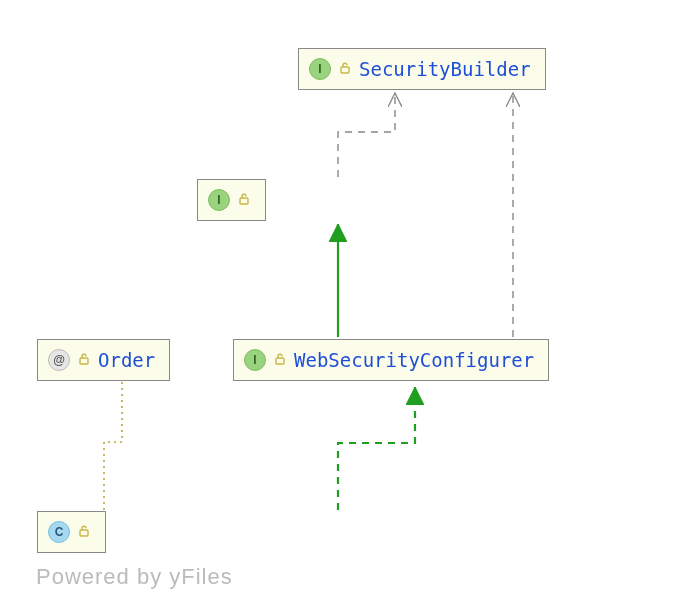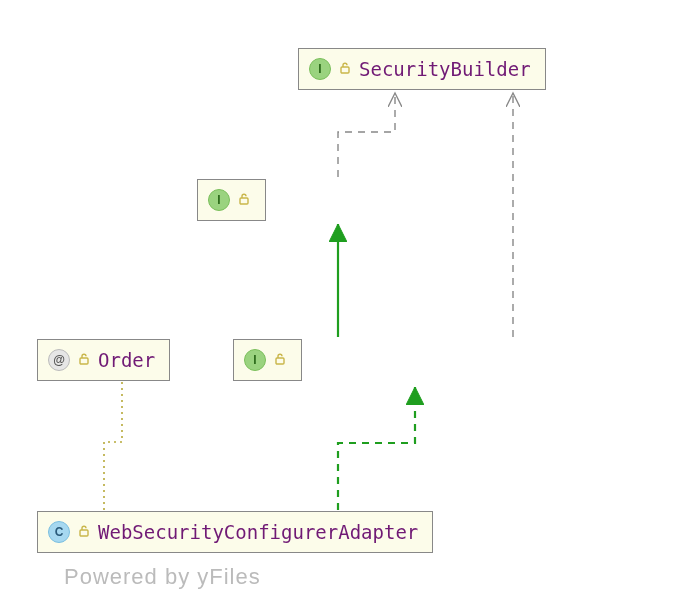--- a/index.html
+++ b/index.html
@@ -38,31 +38,30 @@
   .badge-i { background: #9ad37f; color: #2b6a1a; border: 1px solid #7bbf5c; }
   .badge-a { background: #e6e6e6; color: #555; border: 1px solid #bbb; }
   .badge-c { background: #a6d8f0; color: #2a5a7a; border: 1px solid #7bbfe0; }
   .lock {
     font-size: 14px;
     color: #c9b64a;
     display: inline-block;
     line-height: 1;
   }
   .node-label {
-    color: #701a75;
+    color: #1d4ed8;
   }
   .footer {
     position: absolute;
     left: 36px;
     top: 564px;
     font-family: Arial, sans-serif;
     font-size: 22px;
     color: #bbb;
     letter-spacing: 1px;
-    margin-left: 28px;
   }
   svg.edges {
     position: absolute;
     left: 0; top: 0;
     width: 678px;
     height: 612px;
     pointer-events: none;
   }
 </style>
 </head>
@@ -122,26 +121,26 @@
 </div>
 
 <div class="node" style="left:233px; top:339px;">
   <span class="badge badge-i">I</span>
   <span class="lock">
     <svg width="14" height="14" viewBox="0 0 14 14">
         <path d="M5 6 V4.2 a2 2 0 0 1 4 0" fill="none" stroke="#c9b64a" stroke-width="1.4"></path>
         <rect x="3" y="6" width="8" height="6" rx="1" fill="none" stroke="#c9b64a" stroke-width="1.4"></rect>
       </svg>
   </span>
+  <span class="node-label">WebSecurityConfigurer</span>
 </div>
 
 <div class="node" style="left:37px; top:511px;">
   <span class="badge badge-c">C</span>
   <span class="lock">
     <svg width="14" height="14" viewBox="0 0 14 14">
         <path d="M5 6 V4.2 a2 2 0 0 1 4 0" fill="none" stroke="#c9b64a" stroke-width="1.4"></path>
         <rect x="3" y="6" width="8" height="6" rx="1" fill="none" stroke="#c9b64a" stroke-width="1.4"></rect>
       </svg>
   </span>
-  <span class="node-label">WebSecurityConfigurerAdapter</span>
 </div>
 
 <div class="footer">Powered by yFiles</div>
 
 </body></html>

